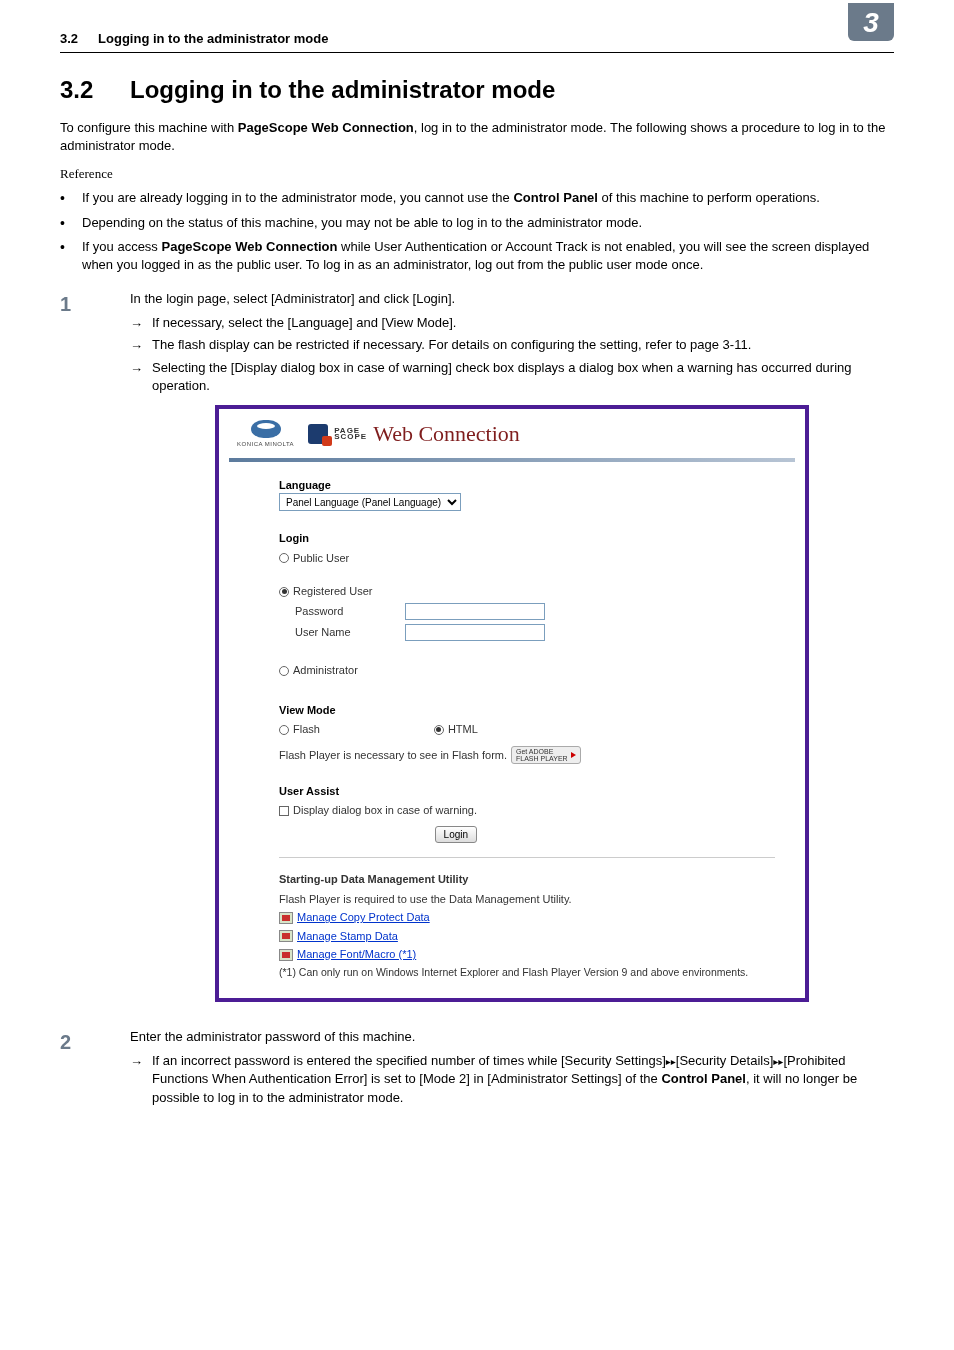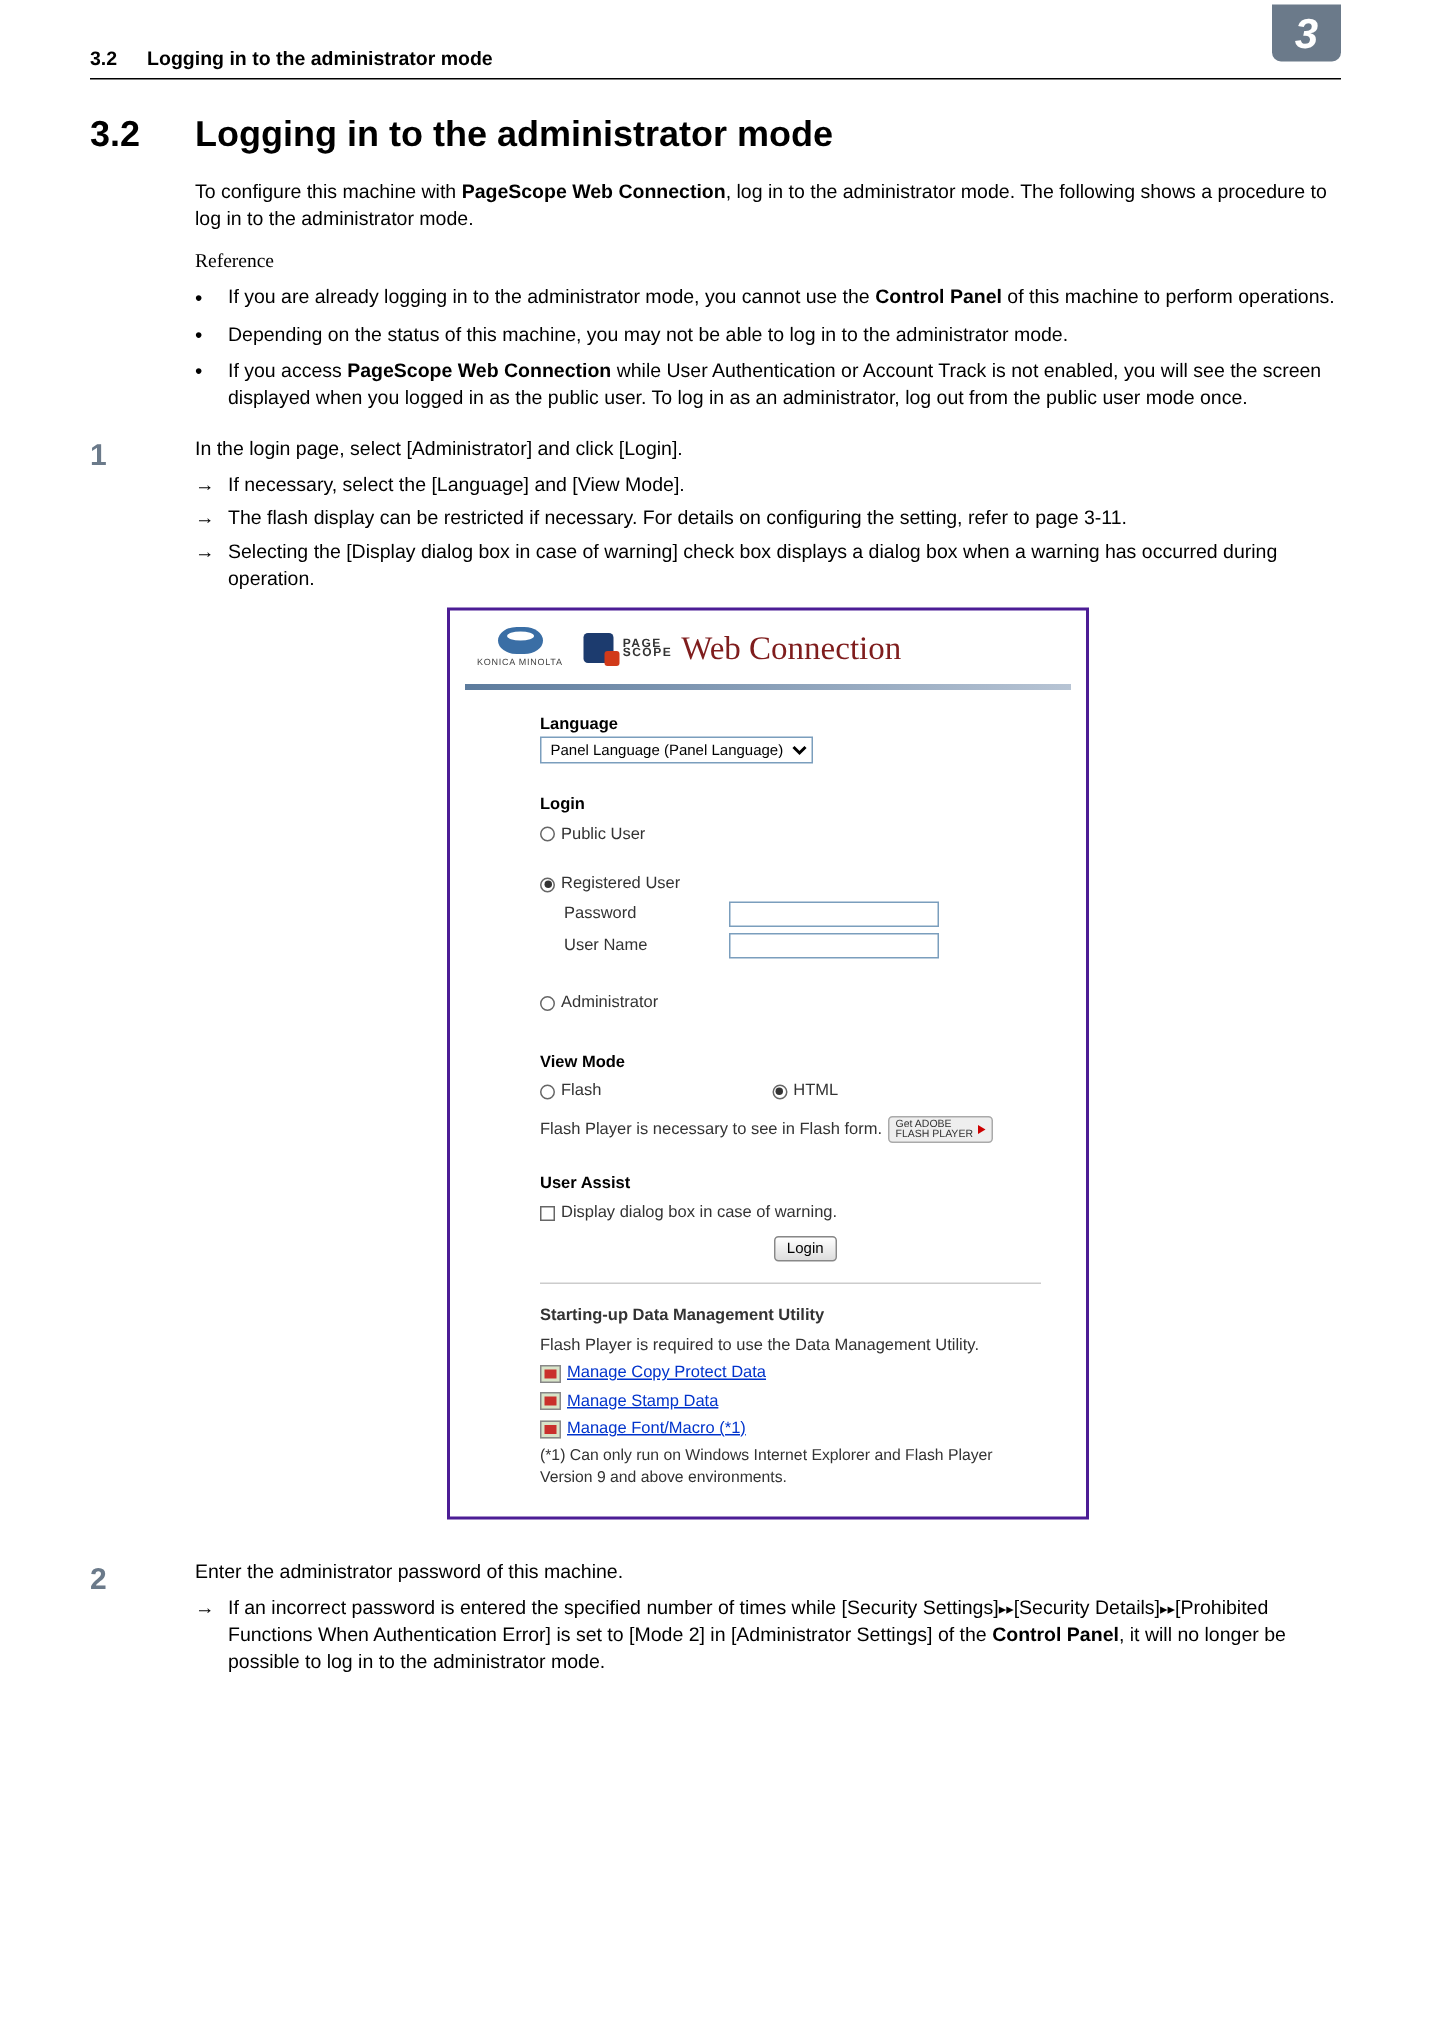--- a/index.html
+++ b/index.html
@@ -43,21 +43,21 @@
   }
   .main-heading .num {
     font-size: 24px;
     font-weight: bold;
     width: 70px;
   }
   .main-heading .title {
     font-size: 24px;
     font-weight: bold;
   }
-  .body-indent { margin-left: 70px; }
+  .body-indent { }
   .intro { margin-bottom: 10px; }
   .ref-label { margin: 10px 0 6px 0; font-family: Liberation Serif, serif; }
   ul.bullets { list-style: none; margin-bottom: 16px; }
   ul.bullets li {
     position: relative;
     padding-left: 22px;
     margin-bottom: 6px;
   }
   ul.bullets li::before {
     content: "•";
@@ -83,22 +83,22 @@
   .sub-arrow-list li::before {
     content: "→";
     position: absolute;
     left: 0;
     font-weight: bold;
   }
   b { font-weight: bold; }
 
   
   .screenshot {
-    border: 2px solid #4c1d95;
-    width: 428px;
+    border: 4px solid #4c1d95;
+    width: 594px;
     margin: 10px auto 20px auto;
     font-family: Arial, sans-serif;
     font-size: 11px;
     color: #333;
     background: #fff;
   }
   .ss-header {
     display: flex;
     align-items: center;
     gap: 14px;

